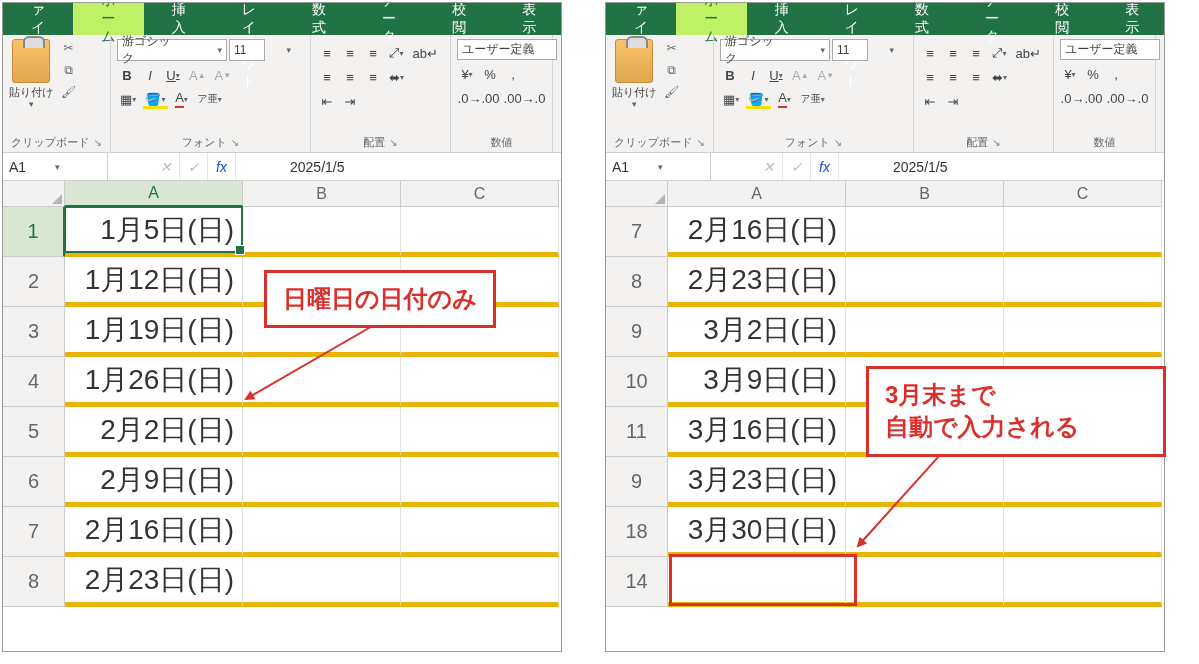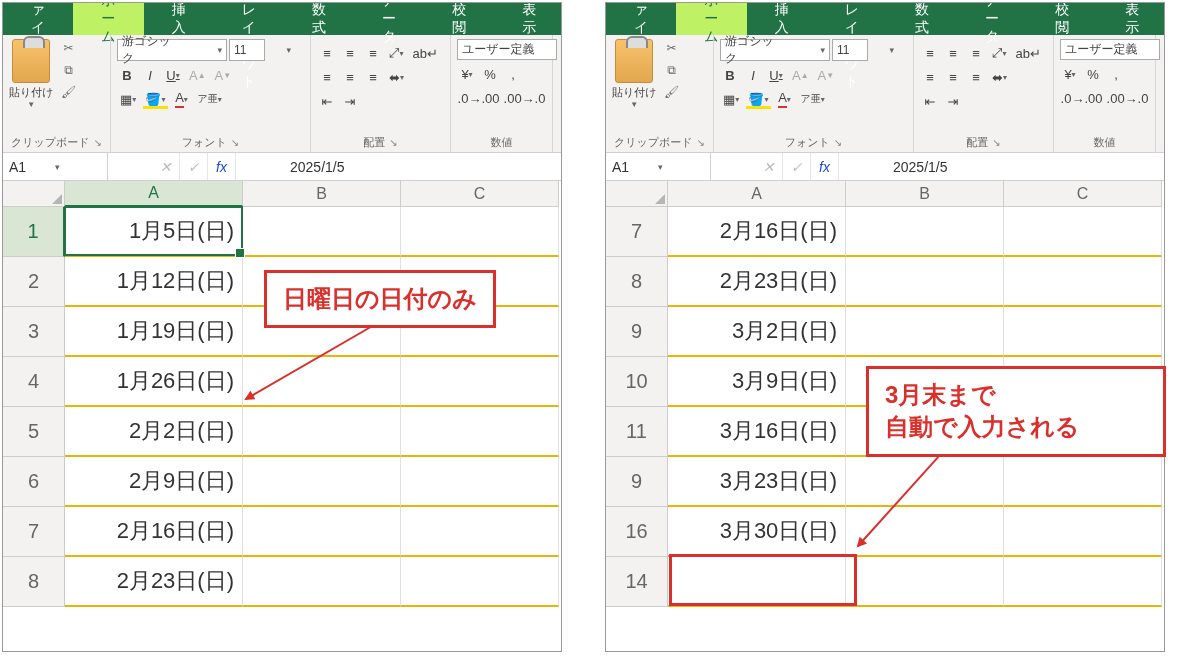--- a/index.html
+++ b/index.html
@@ -156,23 +156,23 @@
     grid-template-columns: 62px 178px 158px 158px;
     height:50px;
   }
   .row-h {
     background:#f3f2f1; border-right:1px solid #ccc; border-bottom:1px solid #ccc;
     display:flex; align-items:center; justify-content:center;
     font-size:20px; color:#666;
   }
   .row-h.sel { background:#d9e6d4; border-right:2px solid #217346; color:#217346;}
   .cell {
-    border-right:1px solid #e0e0e0; border-bottom:2px solid #eab308;
+    border-right:1px solid #e0e0e0; border-bottom:5px solid #eab308;
     display:flex; align-items:center; justify-content:flex-end;
-    padding:0 8px; font-size:22px; color:#333;
+    padding:0 8px; font-size:28px; color:#333;
   }
   .cell.sel {
     position:relative;
   }
   .sel-outline {
     position:absolute; inset:-1px;
     border:2px solid #217346; pointer-events:none;
   }
   .sel-outline::after{
     content:""; position:absolute; right:-4px; bottom:-4px; width:8px; height:8px;
@@ -566,21 +566,21 @@
           <div class="cell"></div>
           <div class="cell"></div>
         </div>
         <div class="row">
           <div class="row-h">9</div>
           <div class="cell">3月23日(日)</div>
           <div class="cell"></div>
           <div class="cell"></div>
         </div>
         <div class="row">
-          <div class="row-h">16</div>
+          <div class="row-h">18</div>
           <div class="cell">3月30日(日)</div>
           <div class="cell"></div>
           <div class="cell"></div>
         </div>
         <div class="row">
           <div class="row-h">14</div>
           <div class="cell"></div>
           <div class="cell"></div>
           <div class="cell"></div>
         </div>

